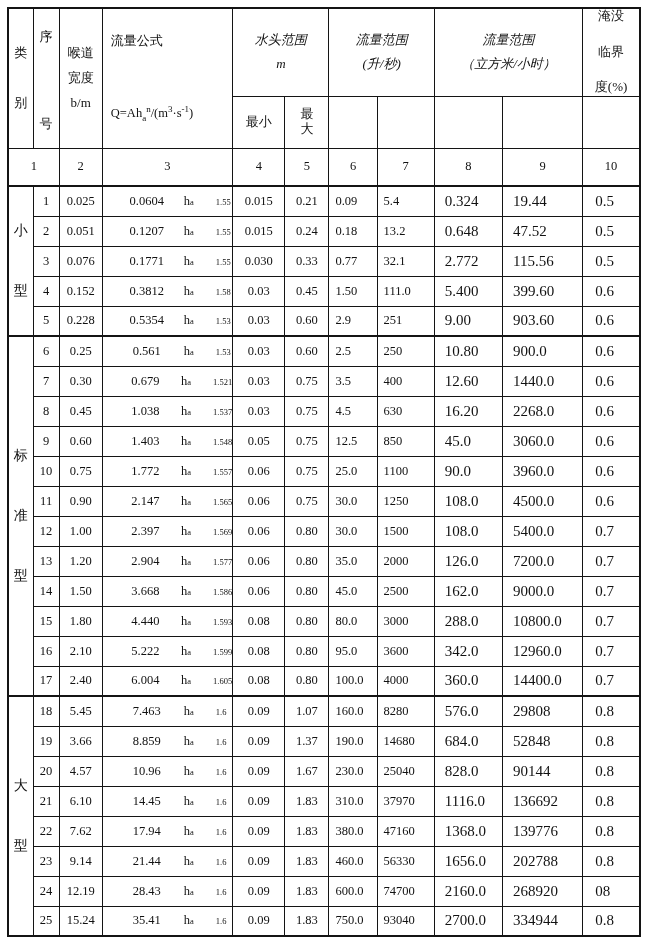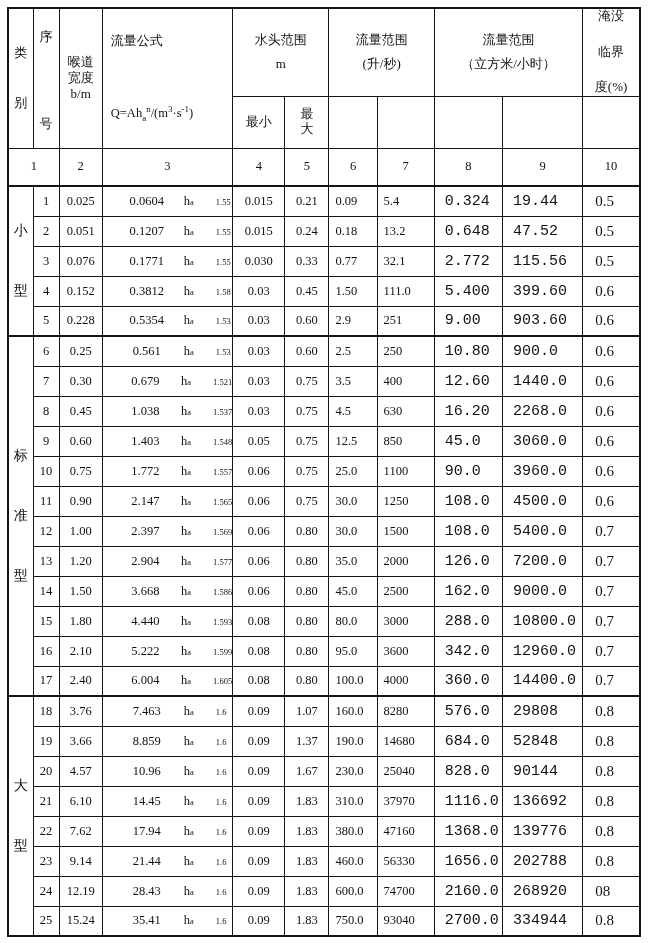--- a/index.html
+++ b/index.html
@@ -26,39 +26,39 @@
   }
   
   tr.hr1{height:88px;}
   tr.hr2{height:52px;margin-left:31px;}
   tr.hr3{height:38px;}
   tr.hr3 td{border-bottom-width:2px;font-size:12.5px;}
   thead th{font-size:13px;line-height:1.15;}
   .vstack{display:flex;flex-direction:column;align-items:center;justify-content:center;}
   .cat-head-wrap{height:136px;justify-content:space-evenly;}
   .serial-head-wrap{height:136px;justify-content:space-between;padding:20px 0 14px 0;box-sizing:border-box;}
-  .throat-head-wrap{height:136px;gap:1px;}
+  .throat-head-wrap{height:136px;gap:10px;}
   .formula-head-wrap{height:136px;justify-content:center;gap:12px;align-items:flex-start;padding-left:8px;box-sizing:border-box;}
   .formula-line{font-size:12.5px;white-space:nowrap;margin-top:43px;}
   .formula-line sub{font-size:9px;}
   .formula-line sup{font-size:9px;}
-  .two-line{line-height:1.9;}
+  .two-line{line-height:1.9;font-style:italic;}
   .subm-head-wrap{height:86px;justify-content:space-between;}
   
   tbody tr{height:30px;}
   tr.group-start td{border-top-width:2px;}
   td.cat-cell{border-bottom-width:2px;}
   .cat-wrap{display:flex;flex-direction:column;align-items:center;justify-content:center;gap:42px;font-size:14px;}
   td.c-formula .fwrap{display:flex;align-items:baseline;justify-content:flex-start;padding-left:14px;white-space:nowrap;}
   td.c-formula .coef{display:inline-block;width:60px;text-align:center;}
   td.c-formula .hpart{margin-left:7px;}
   td.c-formula sub{font-size:8.5px;}
   td.c-formula sup{font-size:8.5px;margin-left:22px;}
   td.left{text-align:left;padding-left:6px;}
-  td.big{font-size:15px;text-align:left;padding-left:10px;font-family:Liberation Mono, monospace;}
+  td.big{font-size:15px;text-align:left;padding-left:10px;}
   td.c-sub{font-size:15px;text-align:left;padding-left:12px;}
 </style>
 </head>
 <body>
 
 <div class="sheet">
 <table>
   <colgroup>
     <col style="width:25px">
         <col style="width:26px">
@@ -490,21 +490,21 @@
           <td class="c-sub">0.7</td>
         </tr>
         <tr class="group-start">
           <td class="cat-cell" rowspan="8">
             <div class="cat-wrap">
               <span>大</span>
               <span>型</span>
             </div>
           </td>
           <td class="c-no">18</td>
-          <td class="c-b">3.76</td>
+          <td class="c-b">5.45</td>
           <td class="c-formula">
             <div class="fwrap">
               <span class="coef">7.463</span>
               <span class="hpart">h</span>
               <sub>a</sub>
               <sup>1.6</sup>
             </div>
           </td>
           <td class="c-hmin">0.09</td>
           <td class="c-hmax">1.07</td>

